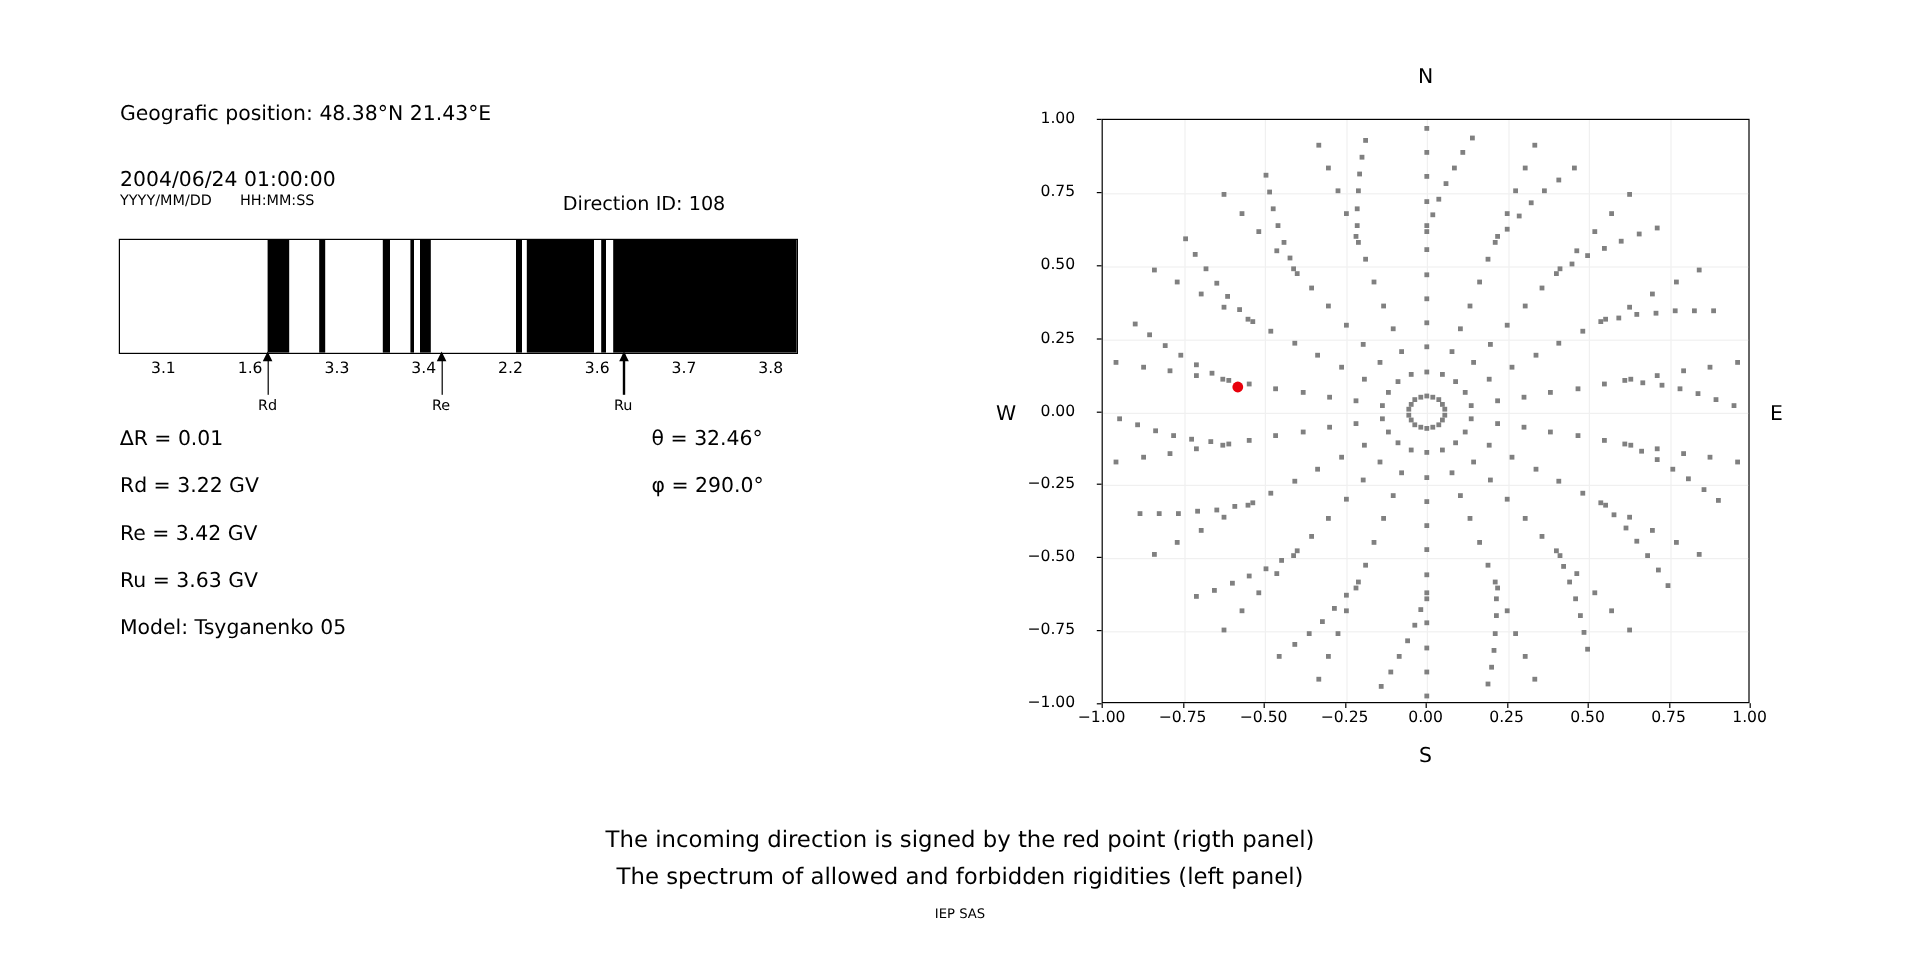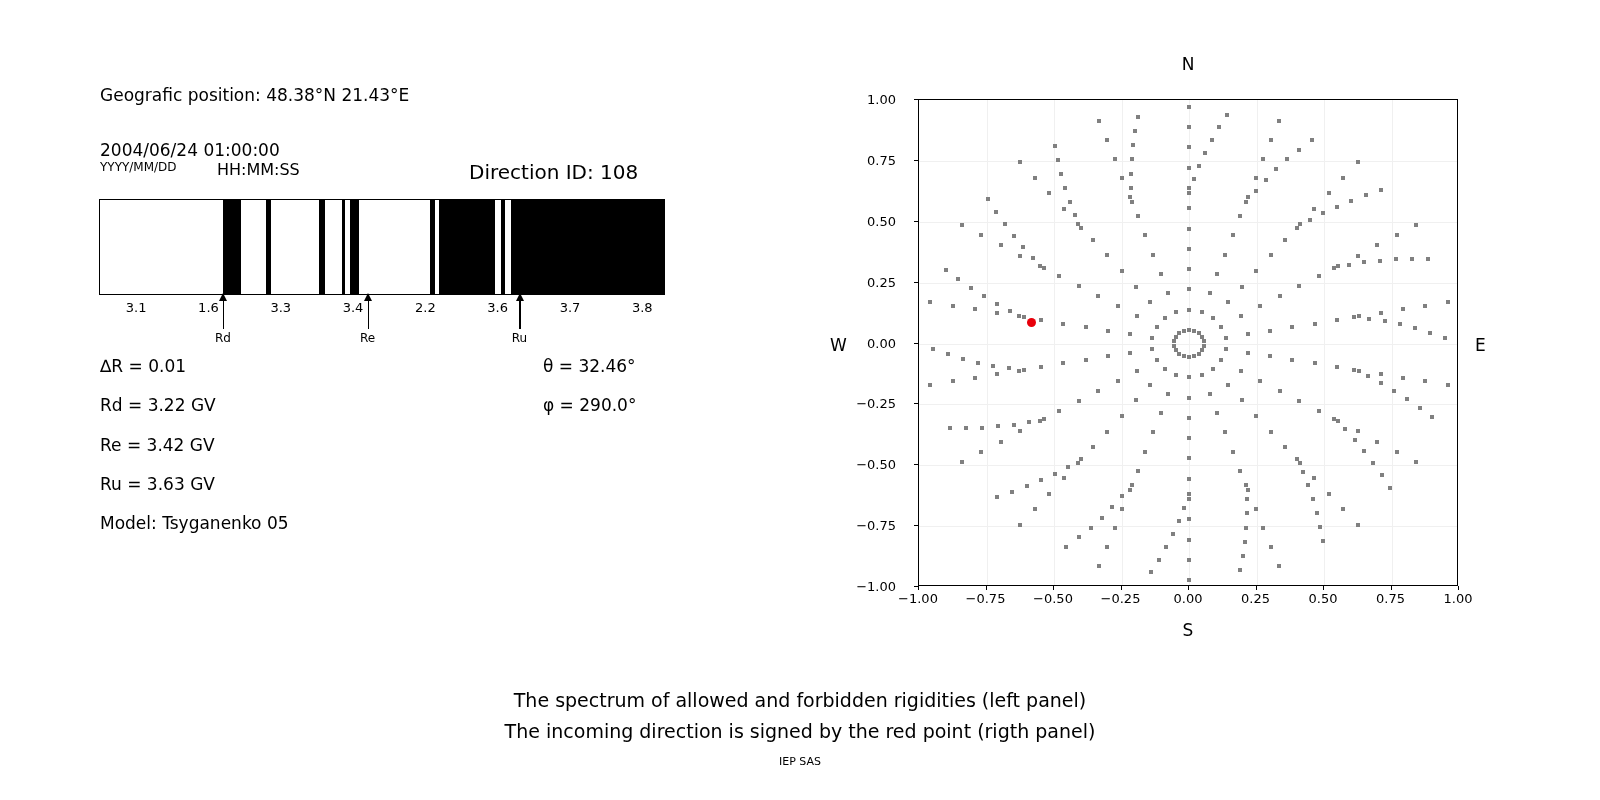--- a/index.html
+++ b/index.html
@@ -13,22 +13,22 @@
     overflow:hidden;
   }
 
   
   #left-panel{position:absolute;left:0;top:0;width:700px;height:680px;}
 
   .info-line{position:absolute;font-size:17px;color:#000;white-space:nowrap;}
   #geo-position{left:100px;top:85px;}
   #datetime{left:100px;top:124px;margin-top:16px;}
   #fmt-date{left:100px;top:160px;font-size:12px;}
-  #fmt-time{left:217px;top:160px;font-size:16px;text-align:right;}
-  #direction-id{left:469px;top:160px;font-size:20px;}
+  #fmt-time{left:200px;top:160px;font-size:12px;text-align:right;}
+  #direction-id{left:469px;top:160px;font-size:16px;}
 
   
   #spectrum-wrap{position:absolute;left:99px;top:199px;width:566px;height:96px;}
   #spectrum-bar{
     position:absolute;left:0;top:0;width:566px;height:96px;
     background:#ffffff;
     border:1px solid #000000;
     box-sizing:border-box;
     overflow:hidden;
   }
@@ -563,16 +563,16 @@
     <div class="tickmark tick-x" style="left: 425.5px; top: 546px;"></div>
     <div class="xlabel" style="left: 493px;">0.50</div>
     <div class="tickmark tick-x" style="left: 493px; top: 546px;"></div>
     <div class="xlabel" style="left: 560.5px;">0.75</div>
     <div class="tickmark tick-x" style="left: 560.5px; top: 546px;"></div>
     <div class="xlabel" style="left: 628px;">1.00</div>
     <div class="tickmark tick-x" style="left: 628px; top: 546px;"></div>
   </div>
 
 <div id="caption">
+  <div class="cap-line">The incoming direction is signed by the red point (rigth panel)</div>
   <div class="cap-line">The spectrum of allowed and forbidden rigidities (left panel)</div>
-  <div class="cap-line">The incoming direction is signed by the red point (rigth panel)</div>
 </div>
 <div id="footer">IEP SAS</div>
 
 </body></html>

